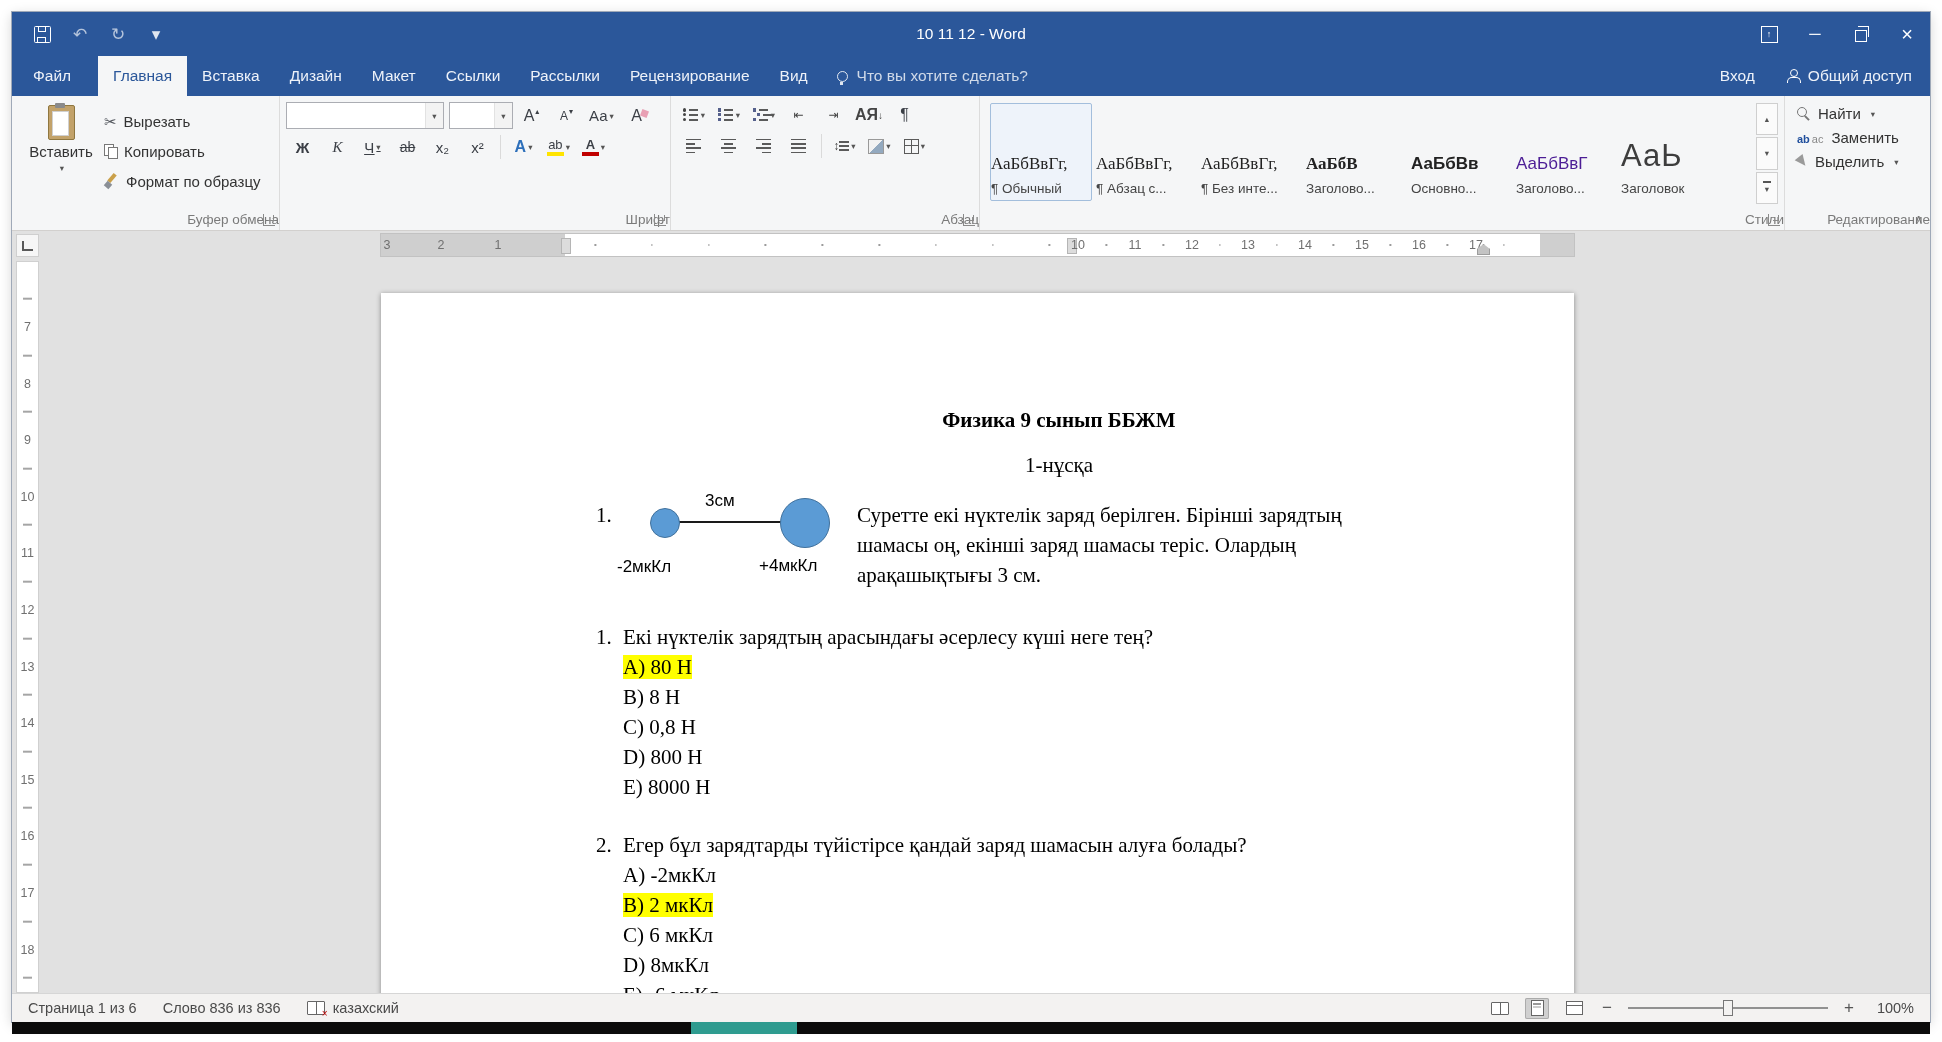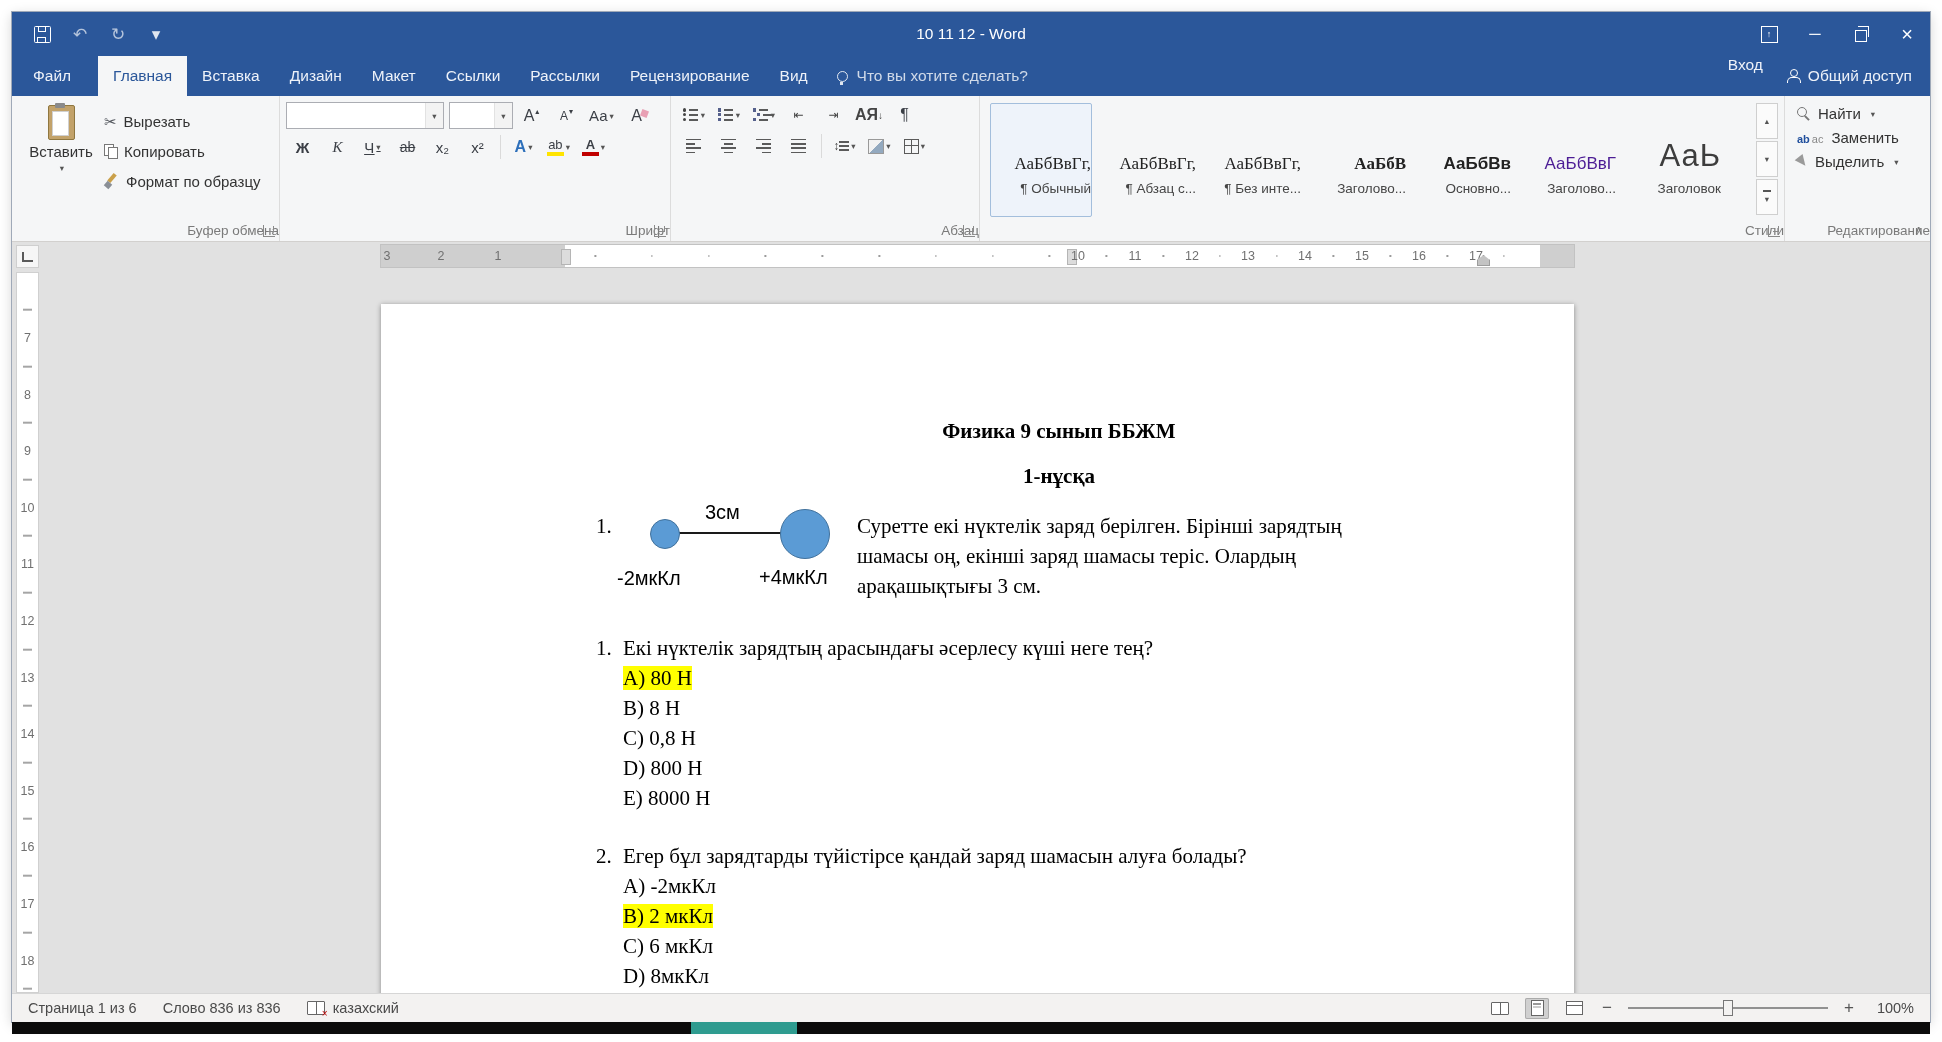--- a/index.html
+++ b/index.html
@@ -30,21 +30,21 @@
   .ic-restore::before{content:"";position:absolute;left:2px;top:-5px;width:10px;height:10px;border:1.3px solid #fff;border-left:none;border-bottom:none}
 
   
   .tabs{height:40px;background:#2b579a;display:flex;align-items:stretch;color:#eef2f9;font-size:15.5px;flex:0 0 auto}
   .tab{display:flex;align-items:center;padding:0 15px;white-space:nowrap}
   .tab.file{padding:0 21px;margin-right:6px}
   .tab.active{background:#f5f6f7;color:#2b579a}
   .tellme{display:flex;align-items:center;gap:9px;padding:0 14px;color:rgba(255,255,255,.78)}
   .ic-bulb{width:9px;height:9px;border:1.4px solid rgba(255,255,255,.85);border-radius:50%;position:relative}
   .ic-bulb::after{content:"";position:absolute;left:2px;bottom:-4px;width:3px;height:3px;background:rgba(255,255,255,.85)}
-  .tabs-right{margin-left:auto;display:flex;gap:24px;padding-right:18px}
+  .tabs-right{margin-left:auto;display:flex;align-items:center;gap:32px;padding-right:18px}
   .share{display:flex;align-items:center;gap:8px}
   .ic-person{width:13px;height:14px;position:relative}
   .ic-person::before{content:"";position:absolute;left:3.5px;top:0;width:6px;height:6px;border:1.3px solid #fff;border-radius:50%}
   .ic-person::after{content:"";position:absolute;left:0;bottom:0;width:12px;height:5px;border:1.3px solid #fff;border-bottom:none;border-radius:5px 5px 0 0}
 
   
   .ribbon{flex:0 0 134px;background:#f5f6f7;border-bottom:1px solid #d2d0ce;display:flex;position:relative;font-size:15px;color:#333}
   .grp{position:relative;border-right:1px solid #dcdcdc;padding:5px 6px 24px;flex:0 0 auto}
   .grp-label{position:absolute;left:0;right:0;bottom:3px;text-align:right;font-size:13.5px;color:#7a7a7a}
   .dlg{position:absolute;right:4px;bottom:4px;width:11px;height:11px;border-left:1px solid #8a8a8a;border-bottom:1px solid #8a8a8a}
@@ -104,22 +104,22 @@
   .txtic{font-size:16px;font-weight:bold;color:#444;line-height:1}
   .arrow-g{font-size:12px;color:#444}
   .ic-shade{width:14px;height:13px;border:1px solid #999;background:linear-gradient(135deg,#f2f2f2 0 50%,#93a9bf 50%)}
   .ic-borders{width:13px;height:13px;border:1.4px solid #5a5a5a;
     background:linear-gradient(#5a5a5a,#5a5a5a) center/100% 1.4px no-repeat,
                linear-gradient(#5a5a5a,#5a5a5a) center/1.4px 100% no-repeat}
 
   
   .grp-styles{width:792px;display:flex;padding-top:5px}
   .sgallery{display:flex;gap:3px;flex:1;padding:2px 2px 0 4px}
-  .sitem{width:100px;display:flex;flex-direction:column;align-items:flex-end;justify-content:flex-end;
-         padding-bottom:20px;border:1px solid transparent;border-radius:2px;height:92px}
+  .sitem{width:100px;display:flex;flex-direction:column;align-items:flex-start;justify-content:flex-end;
+         padding-bottom:4px;border:1px solid transparent;border-radius:2px;height:92px}
   .sitem.sel{border-color:#a3bedc;background:#eef3fa}
   .ssample{font-size:17px;white-space:nowrap;color:#222}
   .s-serif{font-family:"Liberation Serif",serif}
   .s-blue{color:#4c1d95}
   .s-big{font-size:31px;font-weight:300;color:#3d3d3d;letter-spacing:1px}
   .sname{font-size:13.5px;color:#454545;margin-top:7px;white-space:nowrap}
   .srail{width:22px;display:flex;flex-direction:column;gap:2px;margin-left:5px;padding:2px 0 2px}
   .srail .rb{flex:1;border:1px solid #cfcfcf;background:#fbfbfb;display:flex;align-items:center;justify-content:center;font-size:8.5px;color:#555;flex-direction:column}
   .rb .bar-top{width:8px;height:1.6px;background:#555;margin-bottom:1.5px}
 
@@ -147,25 +147,25 @@
   .rind{position:absolute;left:1096px;bottom:1px;width:11px;height:9px;background:#c3c3c3;border:1px solid #9d9d9d;
         clip-path:polygon(0 45%,50% 0,100% 45%,100% 100%,0 100%)}
   .vruler{position:absolute;left:4px;top:30px;bottom:0;width:21px;background:#fff;border:1px solid #d0d0d0;
     background-image:repeating-linear-gradient(180deg,transparent 0 26px,#a5a5a5 26px 28px,transparent 28px 56.6px);
     background-position:6px 9.7px;background-size:9px auto;background-repeat:repeat-y}
   .vrn{position:absolute;left:50%;transform:translate(-50%,-50%);font-size:12.5px;color:#707070;line-height:1}
 
   .page{position:absolute;left:369px;top:62px;width:1193px;height:1500px;background:#fff;box-shadow:0 1px 5px rgba(0,0,0,.4)}
   .pcontent{padding:112px 52px 0 215px;font-family:"Liberation Serif",serif;font-size:21px;line-height:30px;color:#000}
   .doc-title{font-weight:bold;text-align:center}
-  .doc-variant{font-weight:bold;text-align:center;margin-top:15px}
+  .doc-variant{font-weight:normal;text-align:center;margin-top:15px}
   .introrow{display:flex;margin-top:6px}
   .qnum{width:27px;flex:0 0 auto}
   .introrow .qnum,.introtext{padding-top:14px}
-  .diagram{width:234px;height:100px;position:relative;flex:0 0 auto;font-family:"Liberation Sans",sans-serif;font-size:20px}
+  .diagram{width:234px;height:100px;position:relative;flex:0 0 auto;font-family:"Liberation Sans",sans-serif;font-size:17px}
   .d-line{position:absolute;left:55px;top:35px;width:103px;height:2px;background:#1a1a1a}
   .d-circle{position:absolute;border-radius:50%;background:#5b9bd5;border:1.5px solid #41719c}
   .d-small{left:27px;top:22px;width:28px;height:28px}
   .d-big{left:157px;top:12px;width:48px;height:48px}
   .d-dist{position:absolute;left:82px;top:0}
   .d-ql{position:absolute;left:-6px;top:66px}
   .d-qr{position:absolute;left:136px;top:65px}
   .introtext{width:515px}
   .qblock{display:flex}
   .qblock.q1{margin-top:32px}

